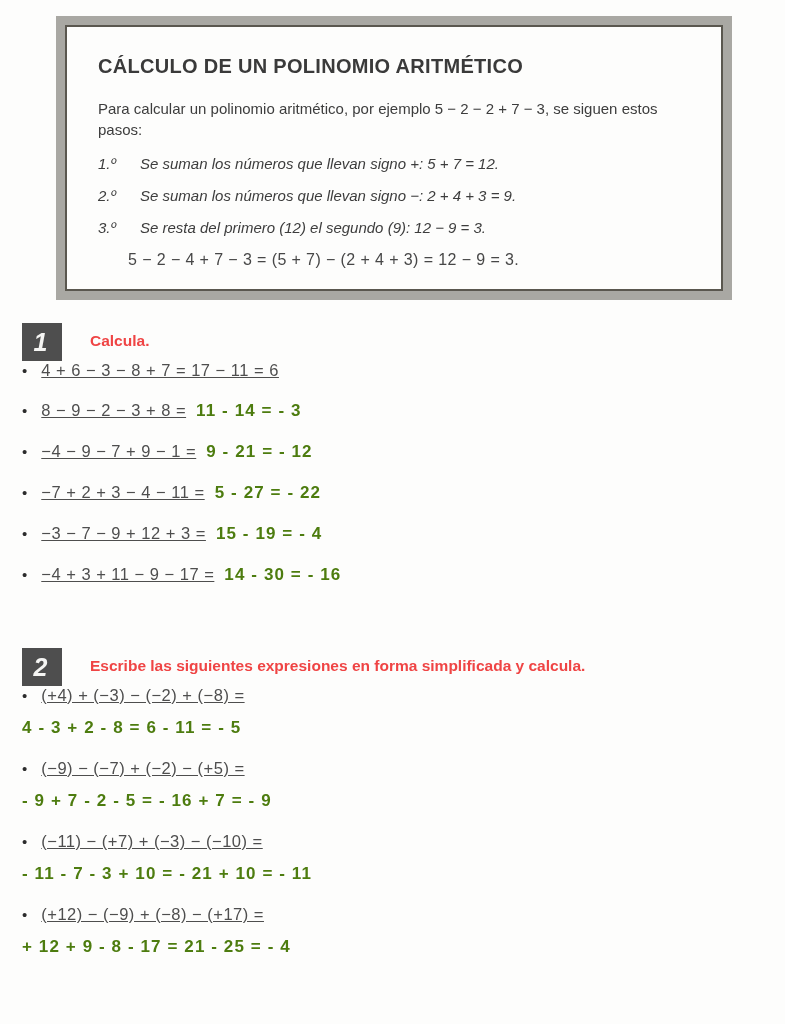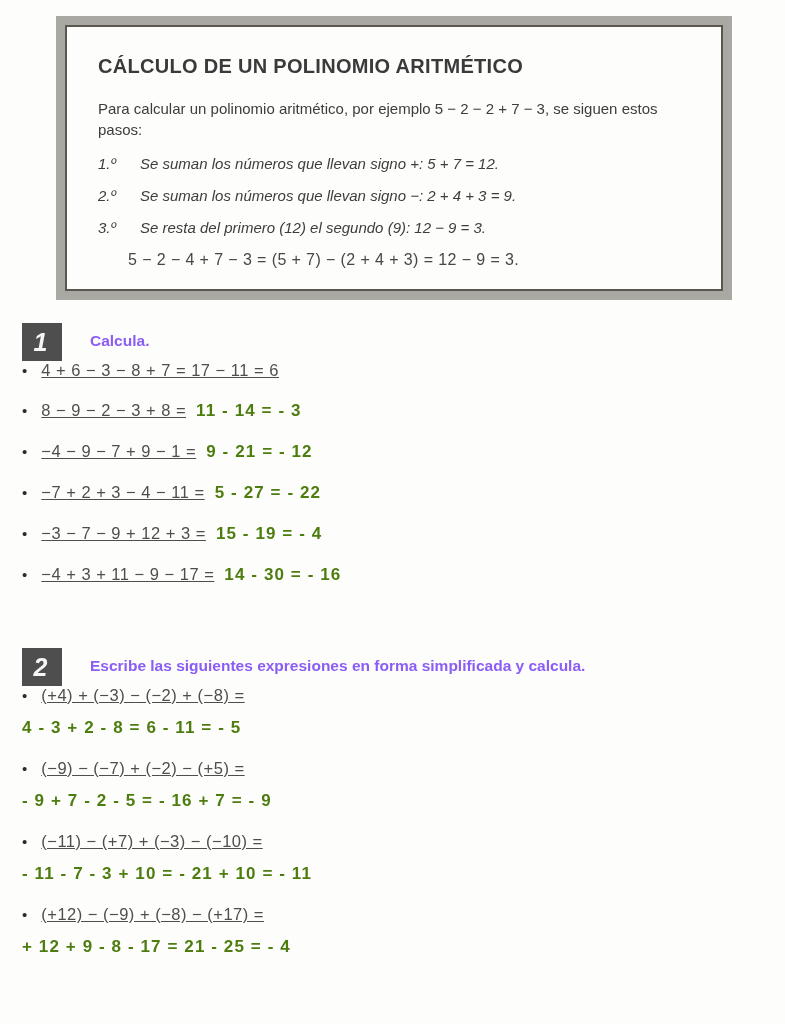--- a/index.html
+++ b/index.html
@@ -76,21 +76,21 @@
     display: flex;
     align-items: center;
     justify-content: center;
     padding-right: 3px;
     flex: 0 0 auto;
   }
   .ex-title {
     padding-top: 9px;
     font-size: 15.5px;
     font-weight: bold;
-    color: #8b5cf6;
+    color: #ef4444;
     text-align: right;
   }
 
   ul.ex-list { list-style: none; margin: 0; padding: 0; }
 
   
   .ex1-list { margin: 23px 0 0 66px; }
   .ex1-list li {
     display: flex;
     align-items: baseline;

